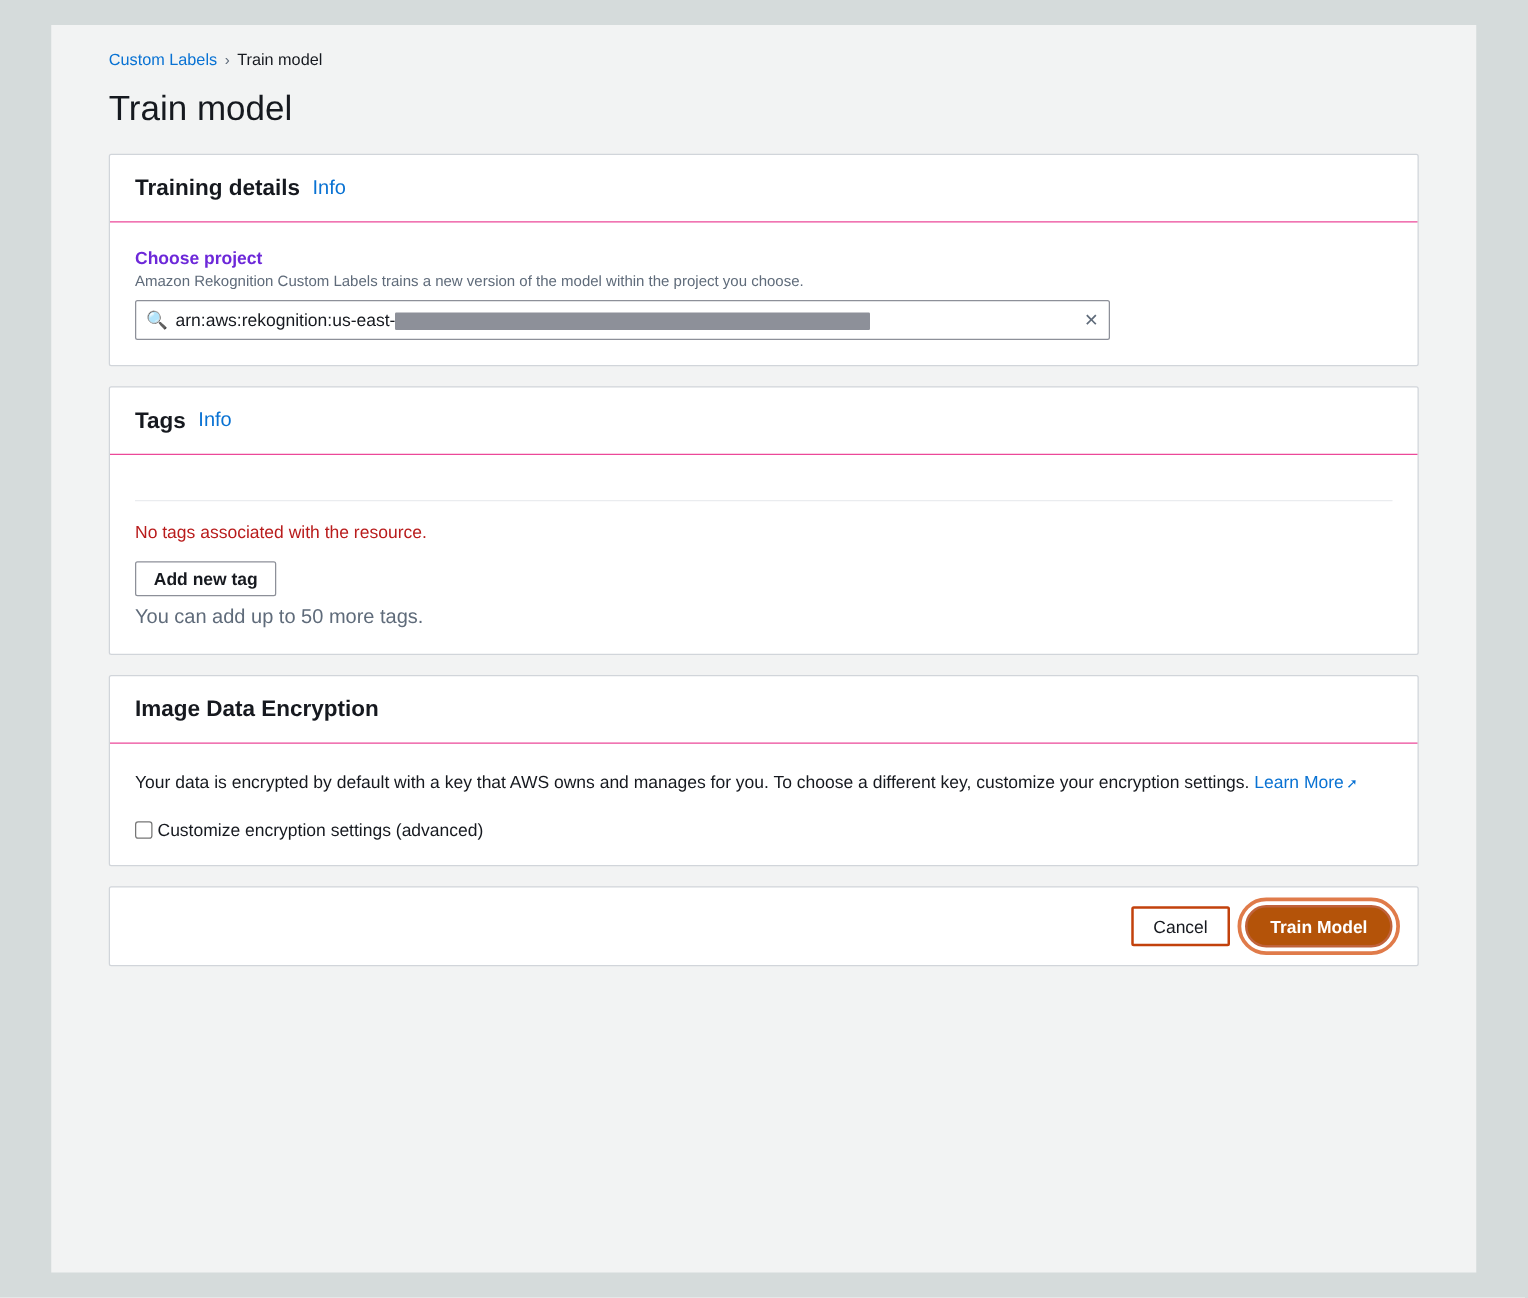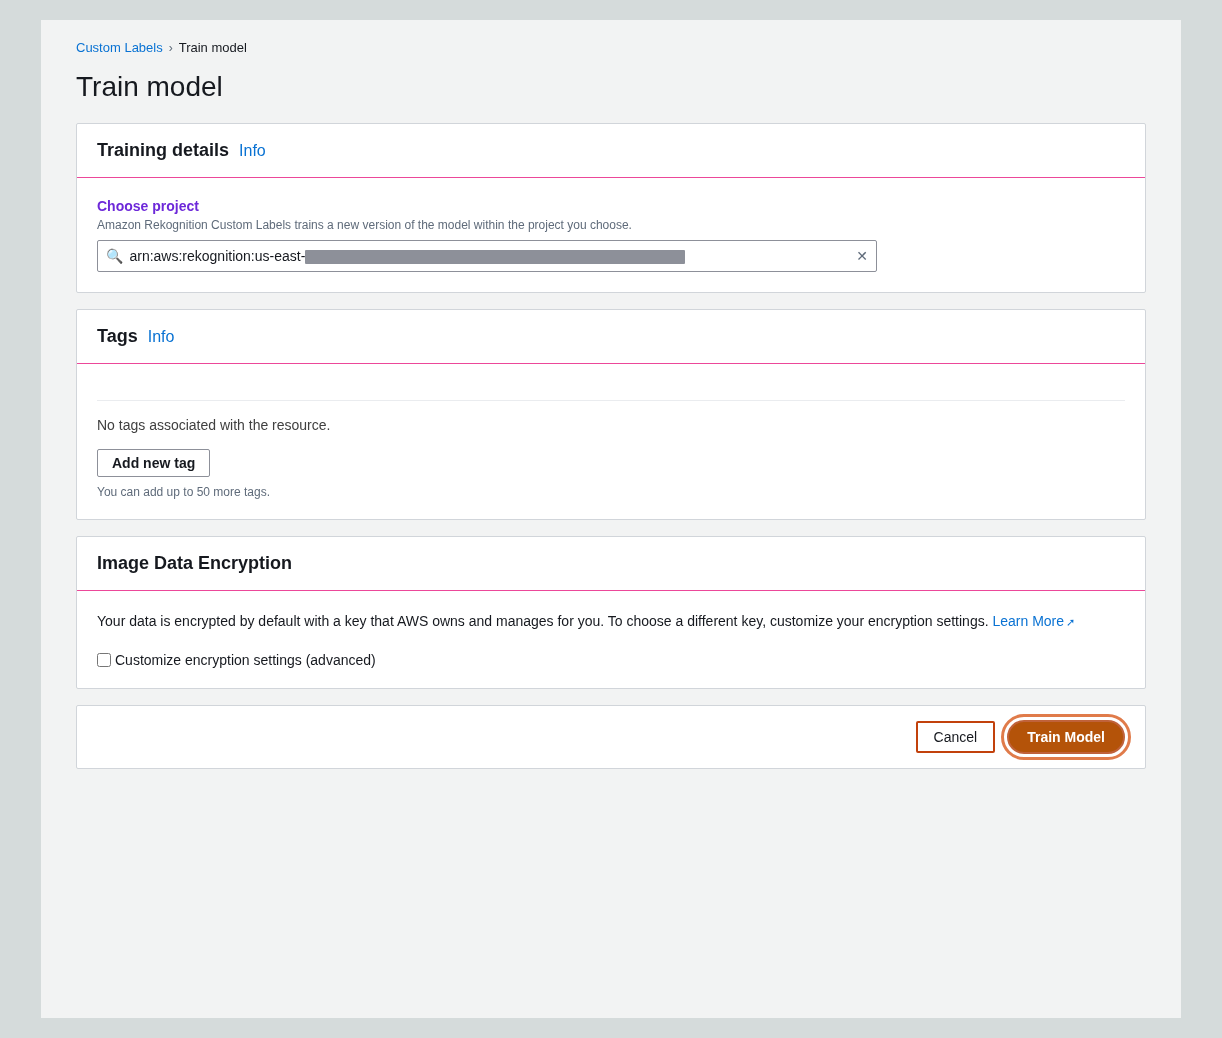--- a/index.html
+++ b/index.html
@@ -8,21 +8,21 @@
       font-size: 14px;
       background-color: #d5dbdb;
       min-height: 1038px;
       display: flex;
       justify-content: center;
       padding: 20px;
     }
     .page-wrapper {
       width: 1140px;
       background: #f2f3f3;
-      padding: 20px 35px 30px;
+      padding: 20px 46px 30px;
     }
     .breadcrumb {
       display: flex;
       align-items: center;
       gap: 6px;
       margin-bottom: 16px;
     }
     .breadcrumb-link {
       color: #0972d3;
       text-decoration: none;
@@ -127,37 +127,37 @@
       border-top: 1px solid #eaecef;
       margin: 16px 0;
     }
     .tags-description {
       font-size: 14px;
       color: #16191f;
       margin-bottom: 16px;
     }
     .no-tags-text {
       font-size: 14px;
-      color: #404040;
+      color: #b91c1c;
       margin-bottom: 16px;
     }
     .add-tag-btn {
       background: #ffffff;
       border: 1px solid #8d9099;
       border-radius: 2px;
       padding: 5px 14px;
       font-size: 14px;
       font-weight: 700;
       color: #16191f;
       cursor: pointer;
       display: inline-block;
       margin-bottom: 8px;
     }
     .tags-limit-text {
-      font-size: 12px;
+      font-size: 16px;
       color: #5f6b7a;
     }
     .encryption-body {
       padding: 20px 20px;
     }
     .encryption-description {
       font-size: 14px;
       color: #16191f;
       line-height: 1.5;
       margin-bottom: 20px;

